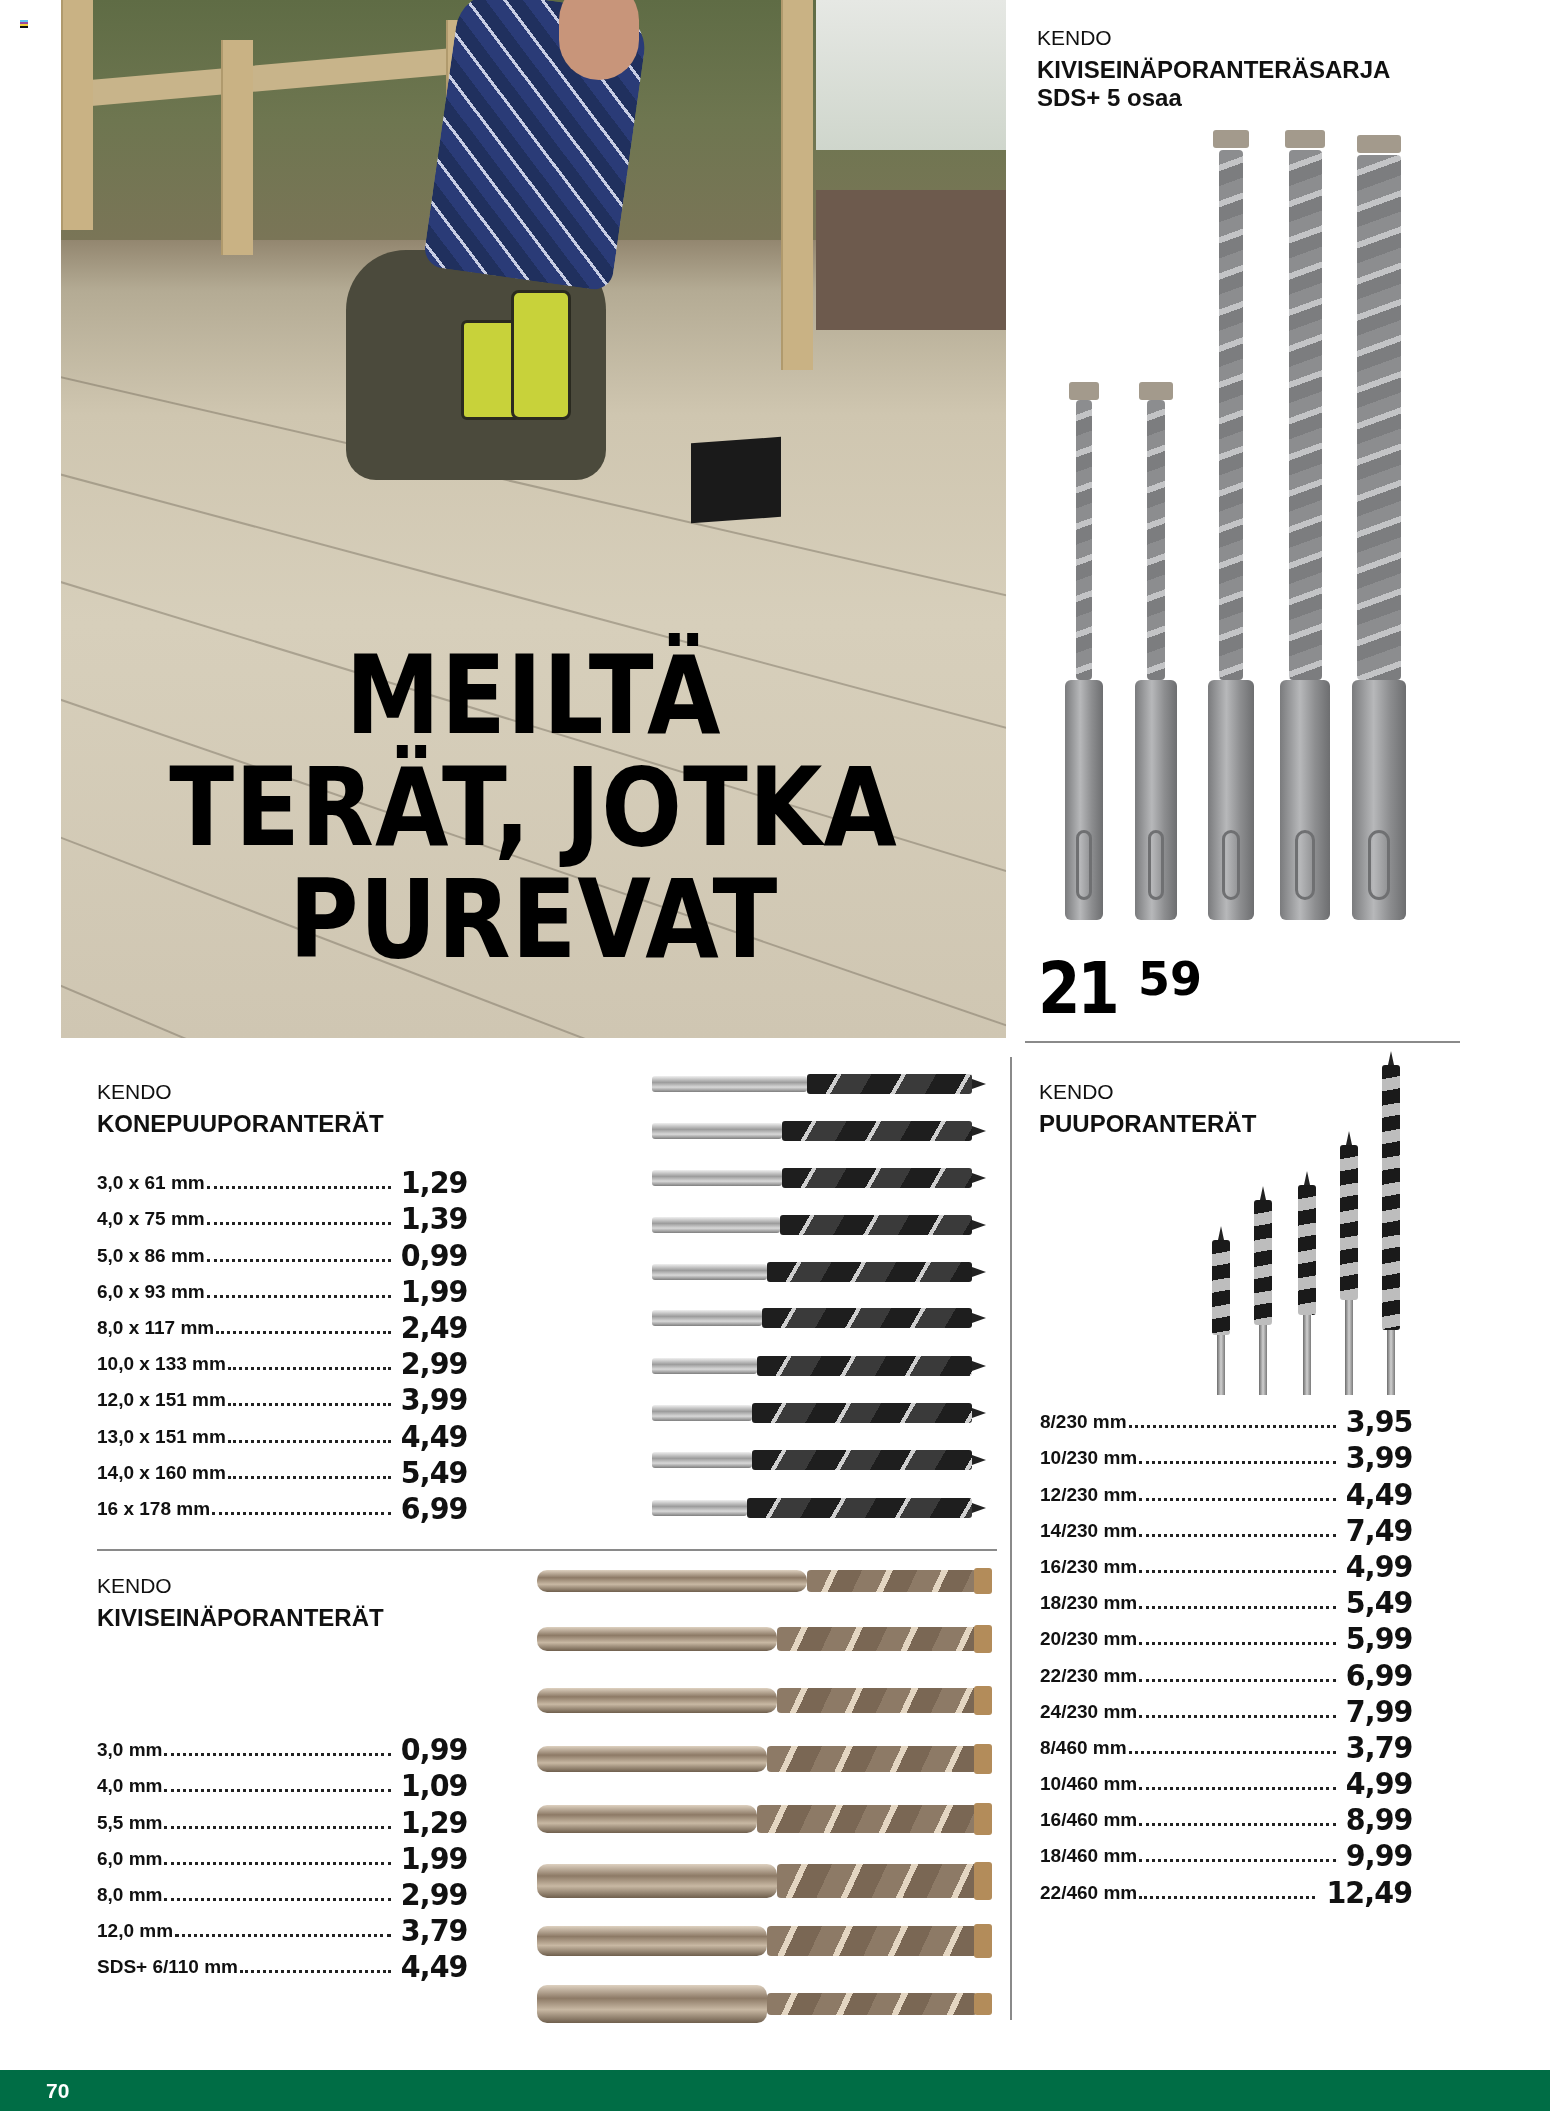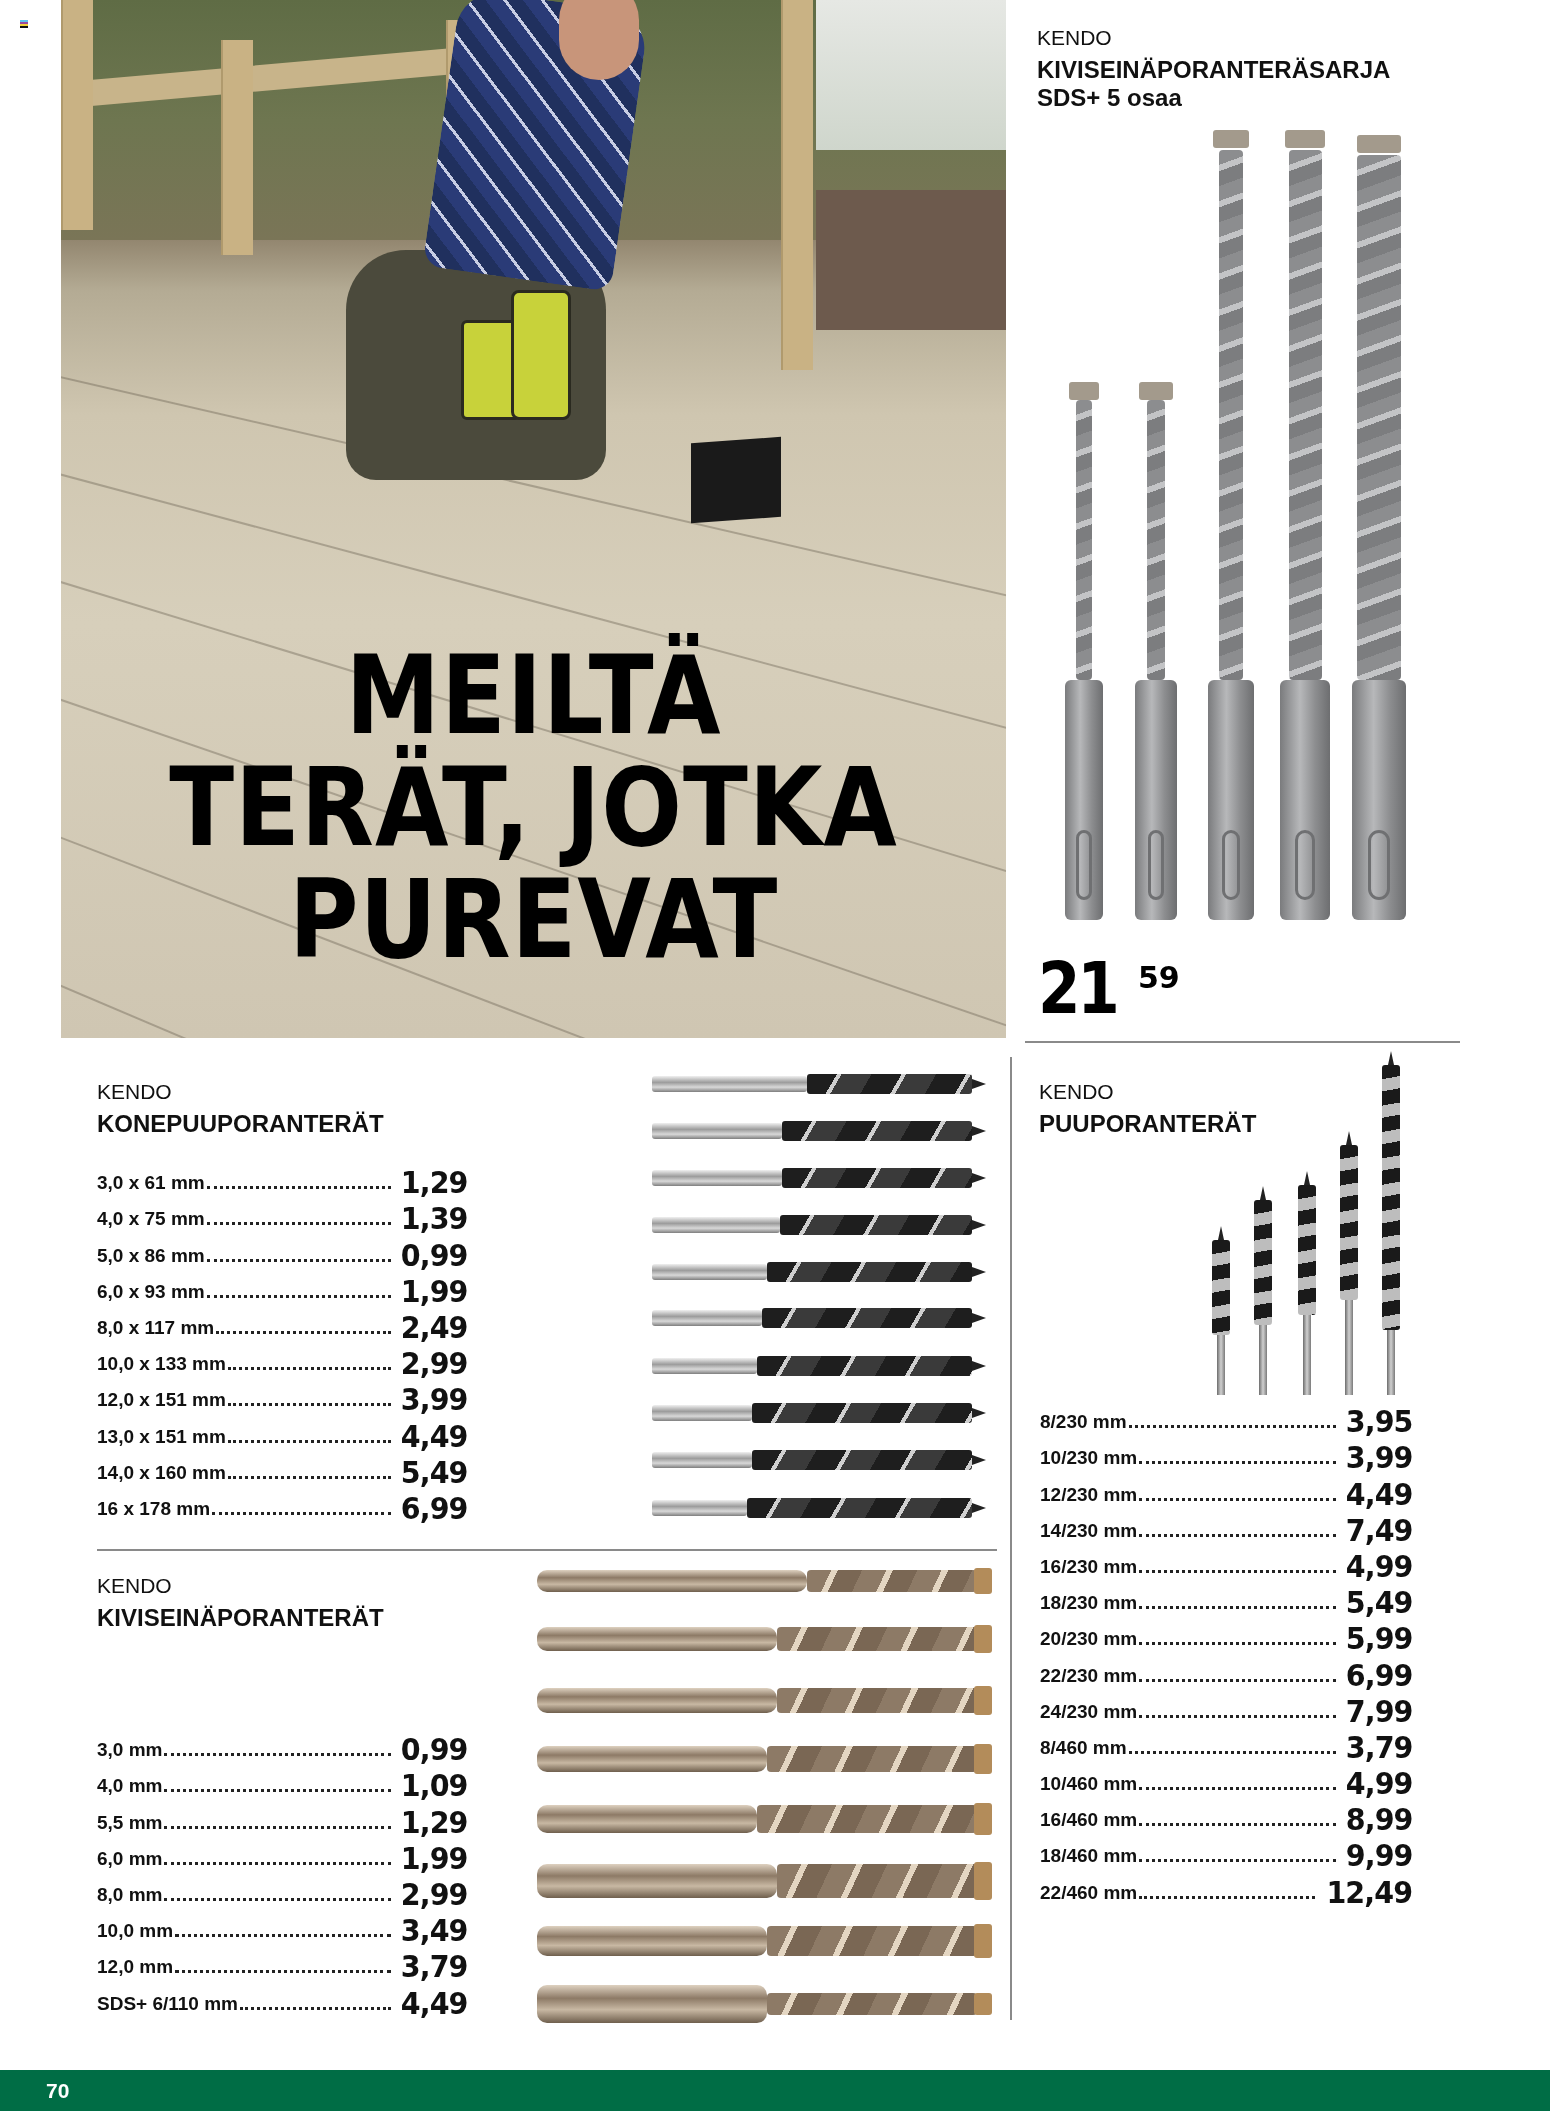--- a/index.html
+++ b/index.html
@@ -46,21 +46,21 @@
 
   .set-image { position: absolute; left: 1045px; top: 120px; width: 370px; height: 800px; }
   .sds-bit { position: absolute; bottom: 0; }
   .sds-bit .shank { position: absolute; bottom: 0; left: 0; width: 100%; background: linear-gradient(90deg,#7a7b7d,#b7b8ba 40%,#8d8e90 70%,#6d6e70); border-radius: 6px; }
   .sds-bit .flute { position: absolute; left: 18%; width: 64%; background: repeating-linear-gradient(160deg,#8c8d8f 0 14px,#c3c4c6 14px 20px,#7c7d7f 20px 34px); border-radius: 4px; }
   .sds-bit .tip { position: absolute; left: 10%; width: 80%; height: 18px; background: #a39a8c; border-radius: 3px; }
   .sds-bit .slot { position: absolute; left: 30%; width: 40%; height: 70px; bottom: 20px; border: 3px solid #6f7072; border-radius: 14px; }
 
   .big-price { position: absolute; left: 1038px; top: 946px; font-family: "DejaVu Sans", sans-serif; font-weight: bold; color: #000; }
   .big-price .int { font-size: 72px; letter-spacing: -4px; display: inline-block; transform: scaleX(0.85); transform-origin: left; }
-  .big-price .dec { font-size: 30px; position: absolute; left: 100px; top: 14px; }
+  .big-price .dec { font-size: 46px; position: absolute; left: 100px; top: 6px; }
 
   .hr { position: absolute; height: 2px; background: #8a8a8a; }
   .vr { position: absolute; width: 2px; background: #8a8a8a; }
 
   .block { position: absolute; }
   .block .brand { margin-bottom: 6px; }
 
   .price-list { position: absolute; }
   .price-row { position: relative; display: flex; align-items: flex-end; height: 36.2px; }
   .price-row .size { font-size: 19px; font-weight: bold; white-space: nowrap; padding-bottom: 5px; }
@@ -310,25 +310,20 @@
       <span class="size">6,0 mm</span>
       <span class="dots"></span>
       <span class="price">1,99</span>
     </div>
   <div class="price-row">
       <span class="size">8,0 mm</span>
       <span class="dots"></span>
       <span class="price">2,99</span>
     </div>
   <div class="price-row">
-      <span class="size">10,0 mm</span>
-      <span class="dots"></span>
-      <span class="price">3,49</span>
-    </div>
-  <div class="price-row">
       <span class="size">12,0 mm</span>
       <span class="dots"></span>
       <span class="price">3,79</span>
     </div>
   <div class="price-row">
       <span class="size">SDS+ 6/110 mm</span>
       <span class="dots"></span>
       <span class="price">4,49</span>
     </div>
 </div>

